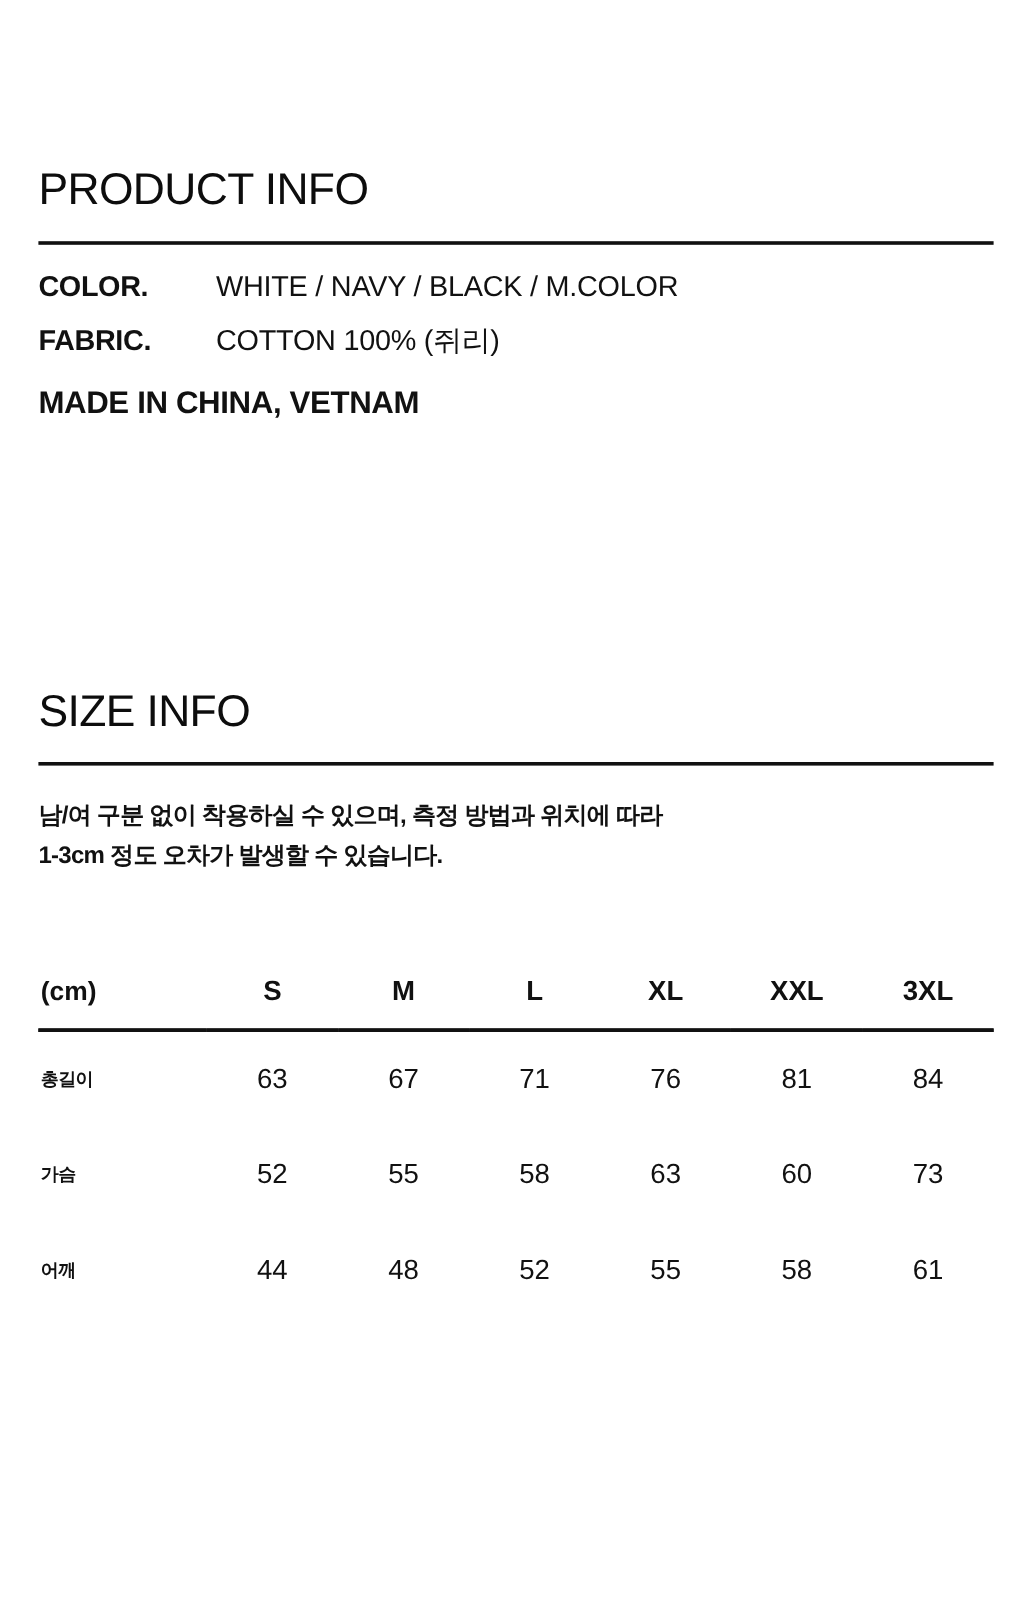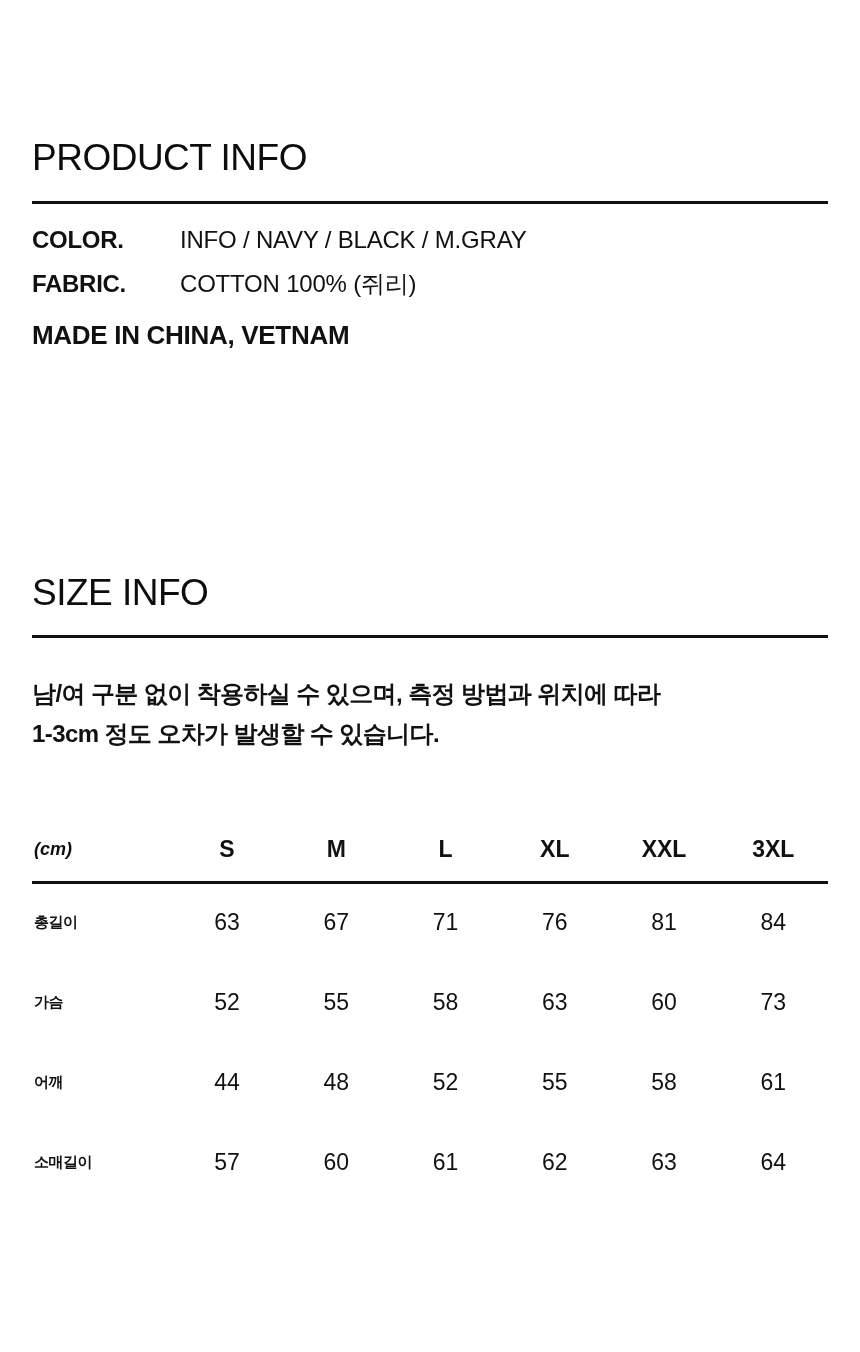--- a/index.html
+++ b/index.html
@@ -67,22 +67,22 @@
     font-weight: bold;
     letter-spacing: -0.3px;
     margin-top: 20px;
   }
 
   
   .section-size {
     padding-top: 222px;
   }
   .size-note {
-    margin-top: 36px;
-    font-size: 24px;
+    margin-top: 26px;
+    font-size: 20px;
     font-weight: bold;
     line-height: 1.65;
     letter-spacing: -0.6px;
     color: #111111;
   }
 
   
   .size-table {
     margin-top: 82px;
     width: 796px;
@@ -96,24 +96,23 @@
     font-weight: bold;
     color: #111111;
     padding: 0;
   }
   .size-table thead th {
     padding-bottom: 18px;
     border-bottom: 3px solid #111111;
   }
   .size-table thead th.unit-cell {
     text-align: left;
-    font-size: 18px;
+    font-size: 22px;
     font-weight: bold;
     padding-left: 2px;
-    font-style: italic;
   }
   .size-table tbody td {
     height: 80px;
     vertical-align: middle;
     font-weight: normal;
     font-size: 23px;
   }
   .size-table tbody td.row-head {
     text-align: left;
     font-weight: bold;
@@ -129,21 +128,21 @@
 
 <div class="page">
 
   <section class="section-product">
     <h1 class="section-title">PRODUCT INFO</h1>
     <div class="rule"></div>
 
     <div class="info-list">
       <div class="info-row">
         <span class="info-label">COLOR.</span>
-        <span class="info-value">INFO / NAVY / BLACK / M.GRAY</span>
+        <span class="info-value">WHITE / NAVY / BLACK / M.COLOR</span>
       </div>
       <div class="info-row">
         <span class="info-label">FABRIC.</span>
         <span class="info-value">COTTON 100% (쥐리)</span>
       </div>
       <div class="info-single">MADE IN CHINA, VETNAM</div>
     </div>
   </section>
 
   <section class="section-size">
@@ -188,26 +187,17 @@
         </tr>
         <tr>
           <td class="row-head">어깨</td>
           <td>44</td>
           <td>48</td>
           <td>52</td>
           <td>55</td>
           <td>58</td>
           <td>61</td>
         </tr>
-        <tr>
-          <td class="row-head">소매길이</td>
-          <td>57</td>
-          <td>60</td>
-          <td>61</td>
-          <td>62</td>
-          <td>63</td>
-          <td>64</td>
-        </tr>
       </tbody>
     </table>
   </section>
 
 </div>
 
 </body></html>

